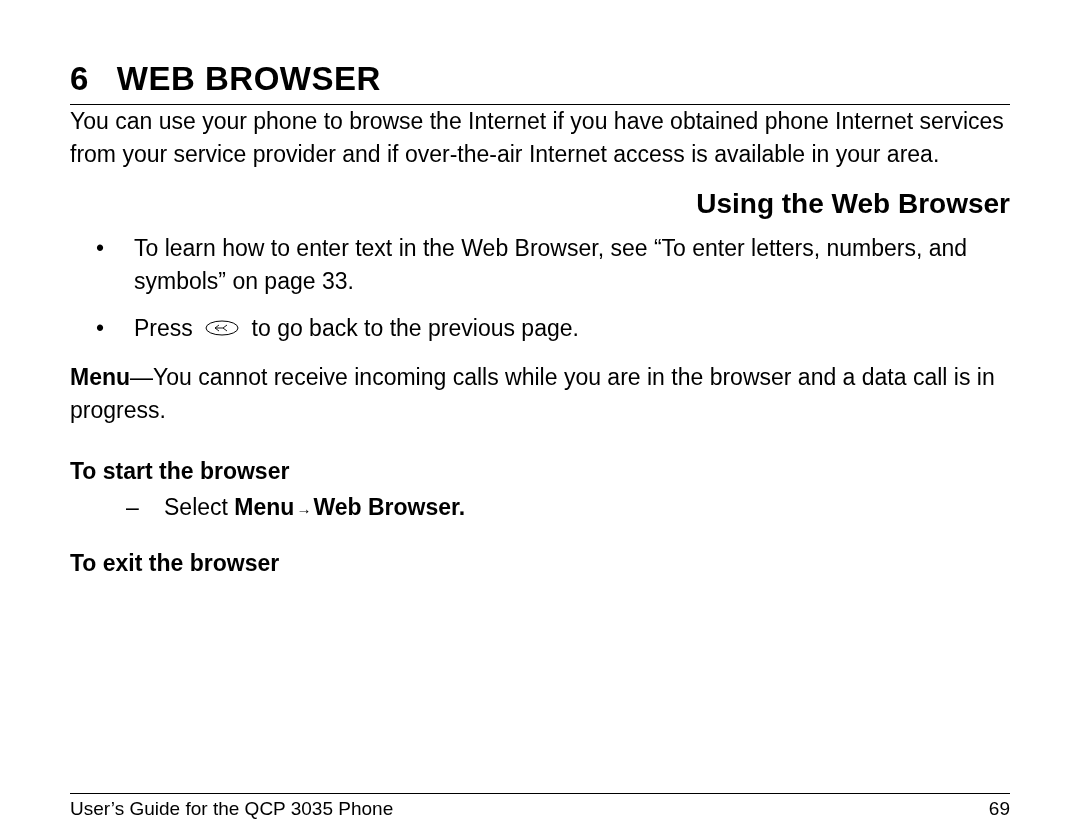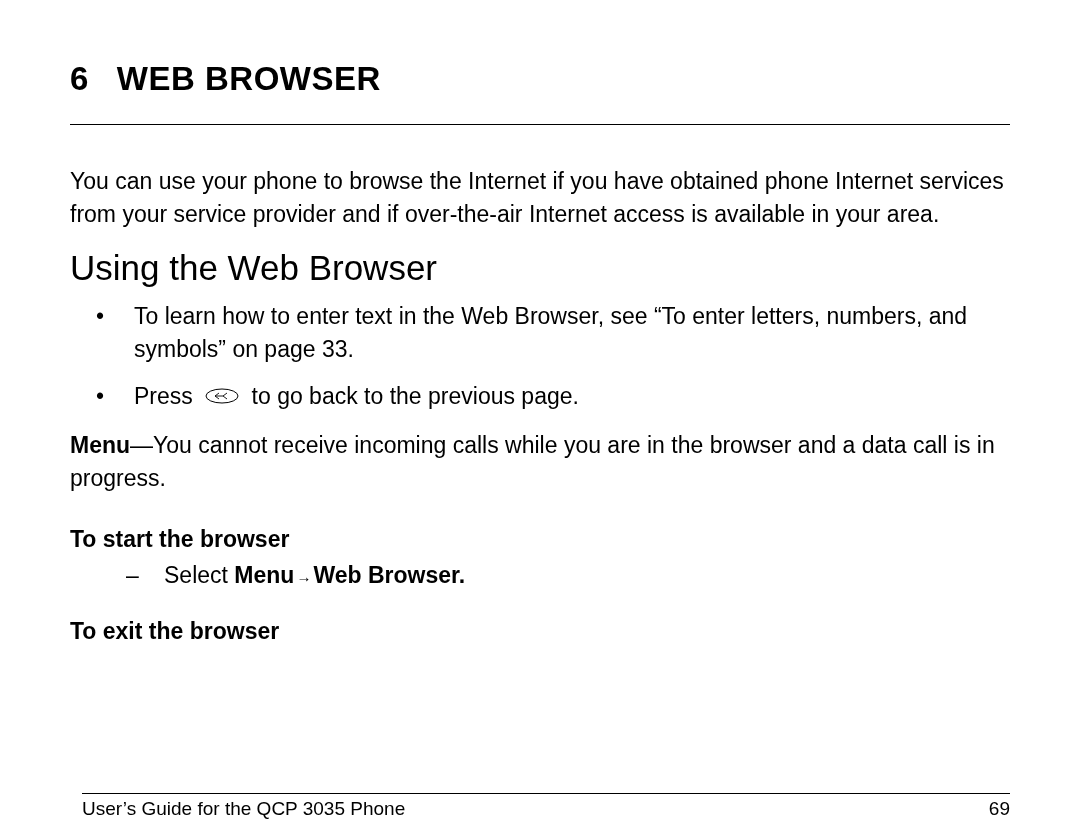--- a/index.html
+++ b/index.html
@@ -15,40 +15,40 @@
       position: relative;
       color: #000000;
     }
     .page {
       padding: 60px 70px 0 70px;
     }
     .chapter-heading {
       font-size: 33px;
       font-weight: bold;
       letter-spacing: 0.5px;
-      padding-bottom: 26px;
+      padding-bottom: 6px;
       border-bottom: 1.5px solid #000;
-      margin-bottom: 40px;
     }
     .chapter-number {
       display: inline-block;
       margin-right: 28px;
     }
     .chapter-title {
       display: inline-block;
     }
     .body-text {
       font-size: 23px;
       line-height: 1.45;
       margin-bottom: 16px;
     }
     .section-heading {
-      font-size: 35px;
-      font-weight: normal;
+      font-size: 28px;
+      font-weight: bold;
       margin-bottom: 12px;
+      text-align: right;
     }
     .bullet-list {
       list-style: none;
       margin-bottom: 6px;
     }
     .bullet-item {
       font-size: 23px;
       line-height: 1.45;
       padding-left: 64px;
       position: relative;
@@ -100,21 +100,21 @@
     .icon-inline {
       display: inline-block;
       vertical-align: middle;
       margin: 0 6px;
       position: relative;
       top: -2px;
     }
     .footer {
       position: absolute;
       bottom: 14px;
-      left: 82px;
+      left: 70px;
       right: 70px;
       border-top: 1px solid #000;
       padding-top: 4px;
       font-size: 19px;
       display: flex;
       justify-content: space-between;
     }
   </style>
 </head>
 <body>

